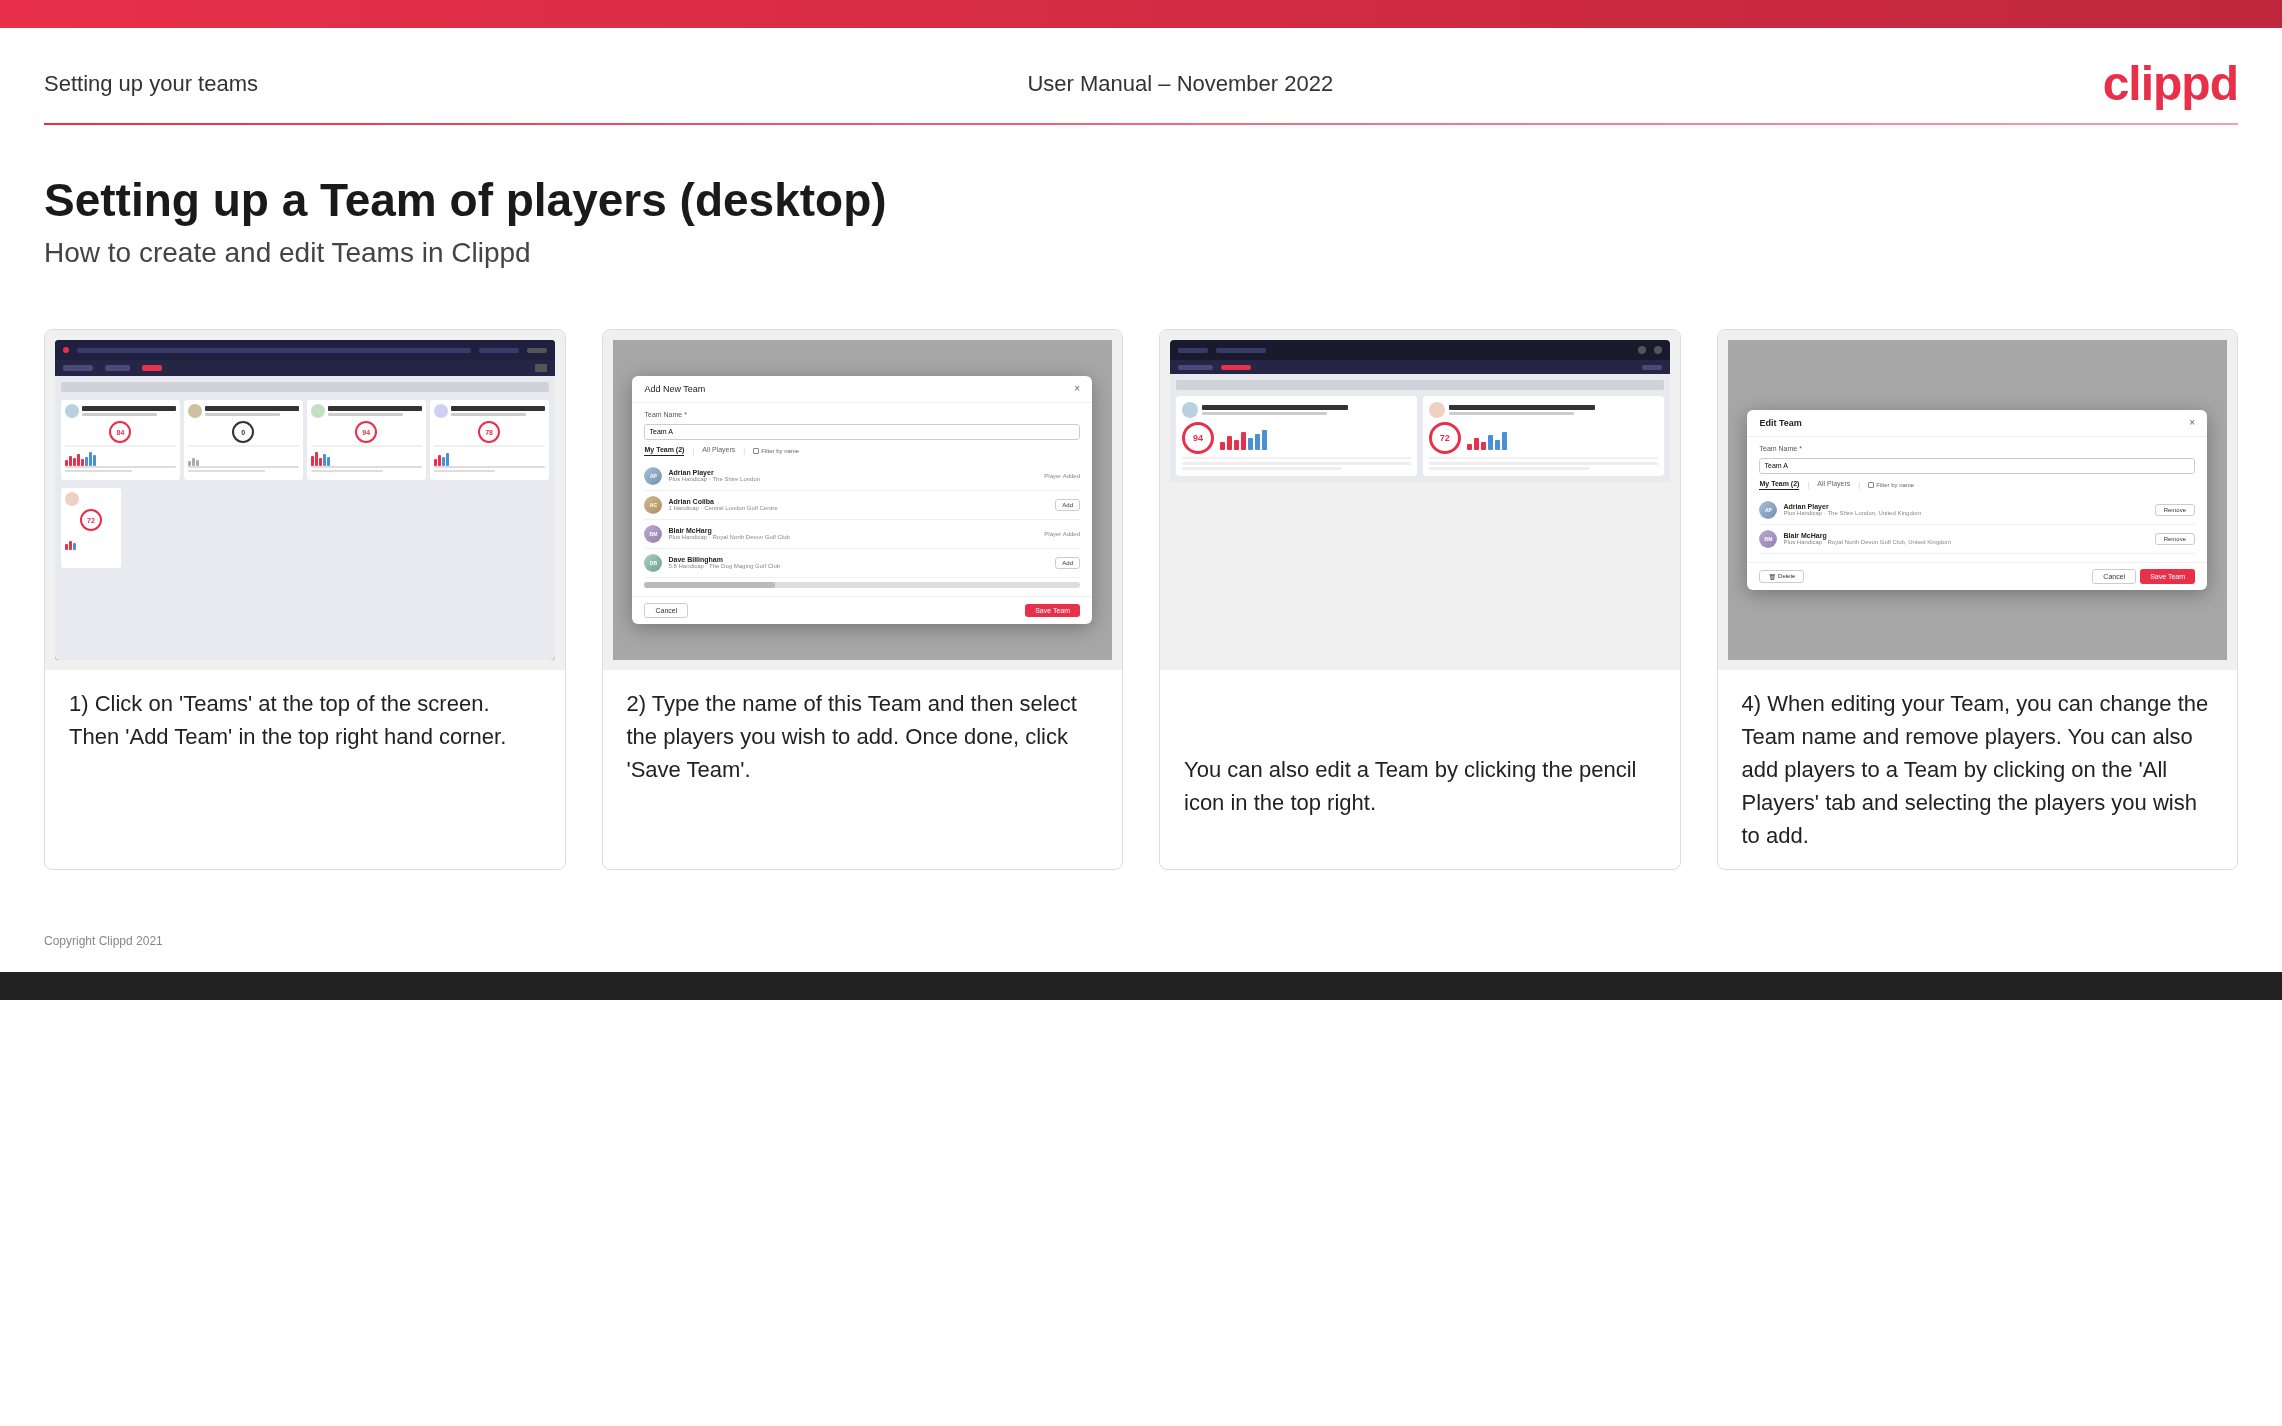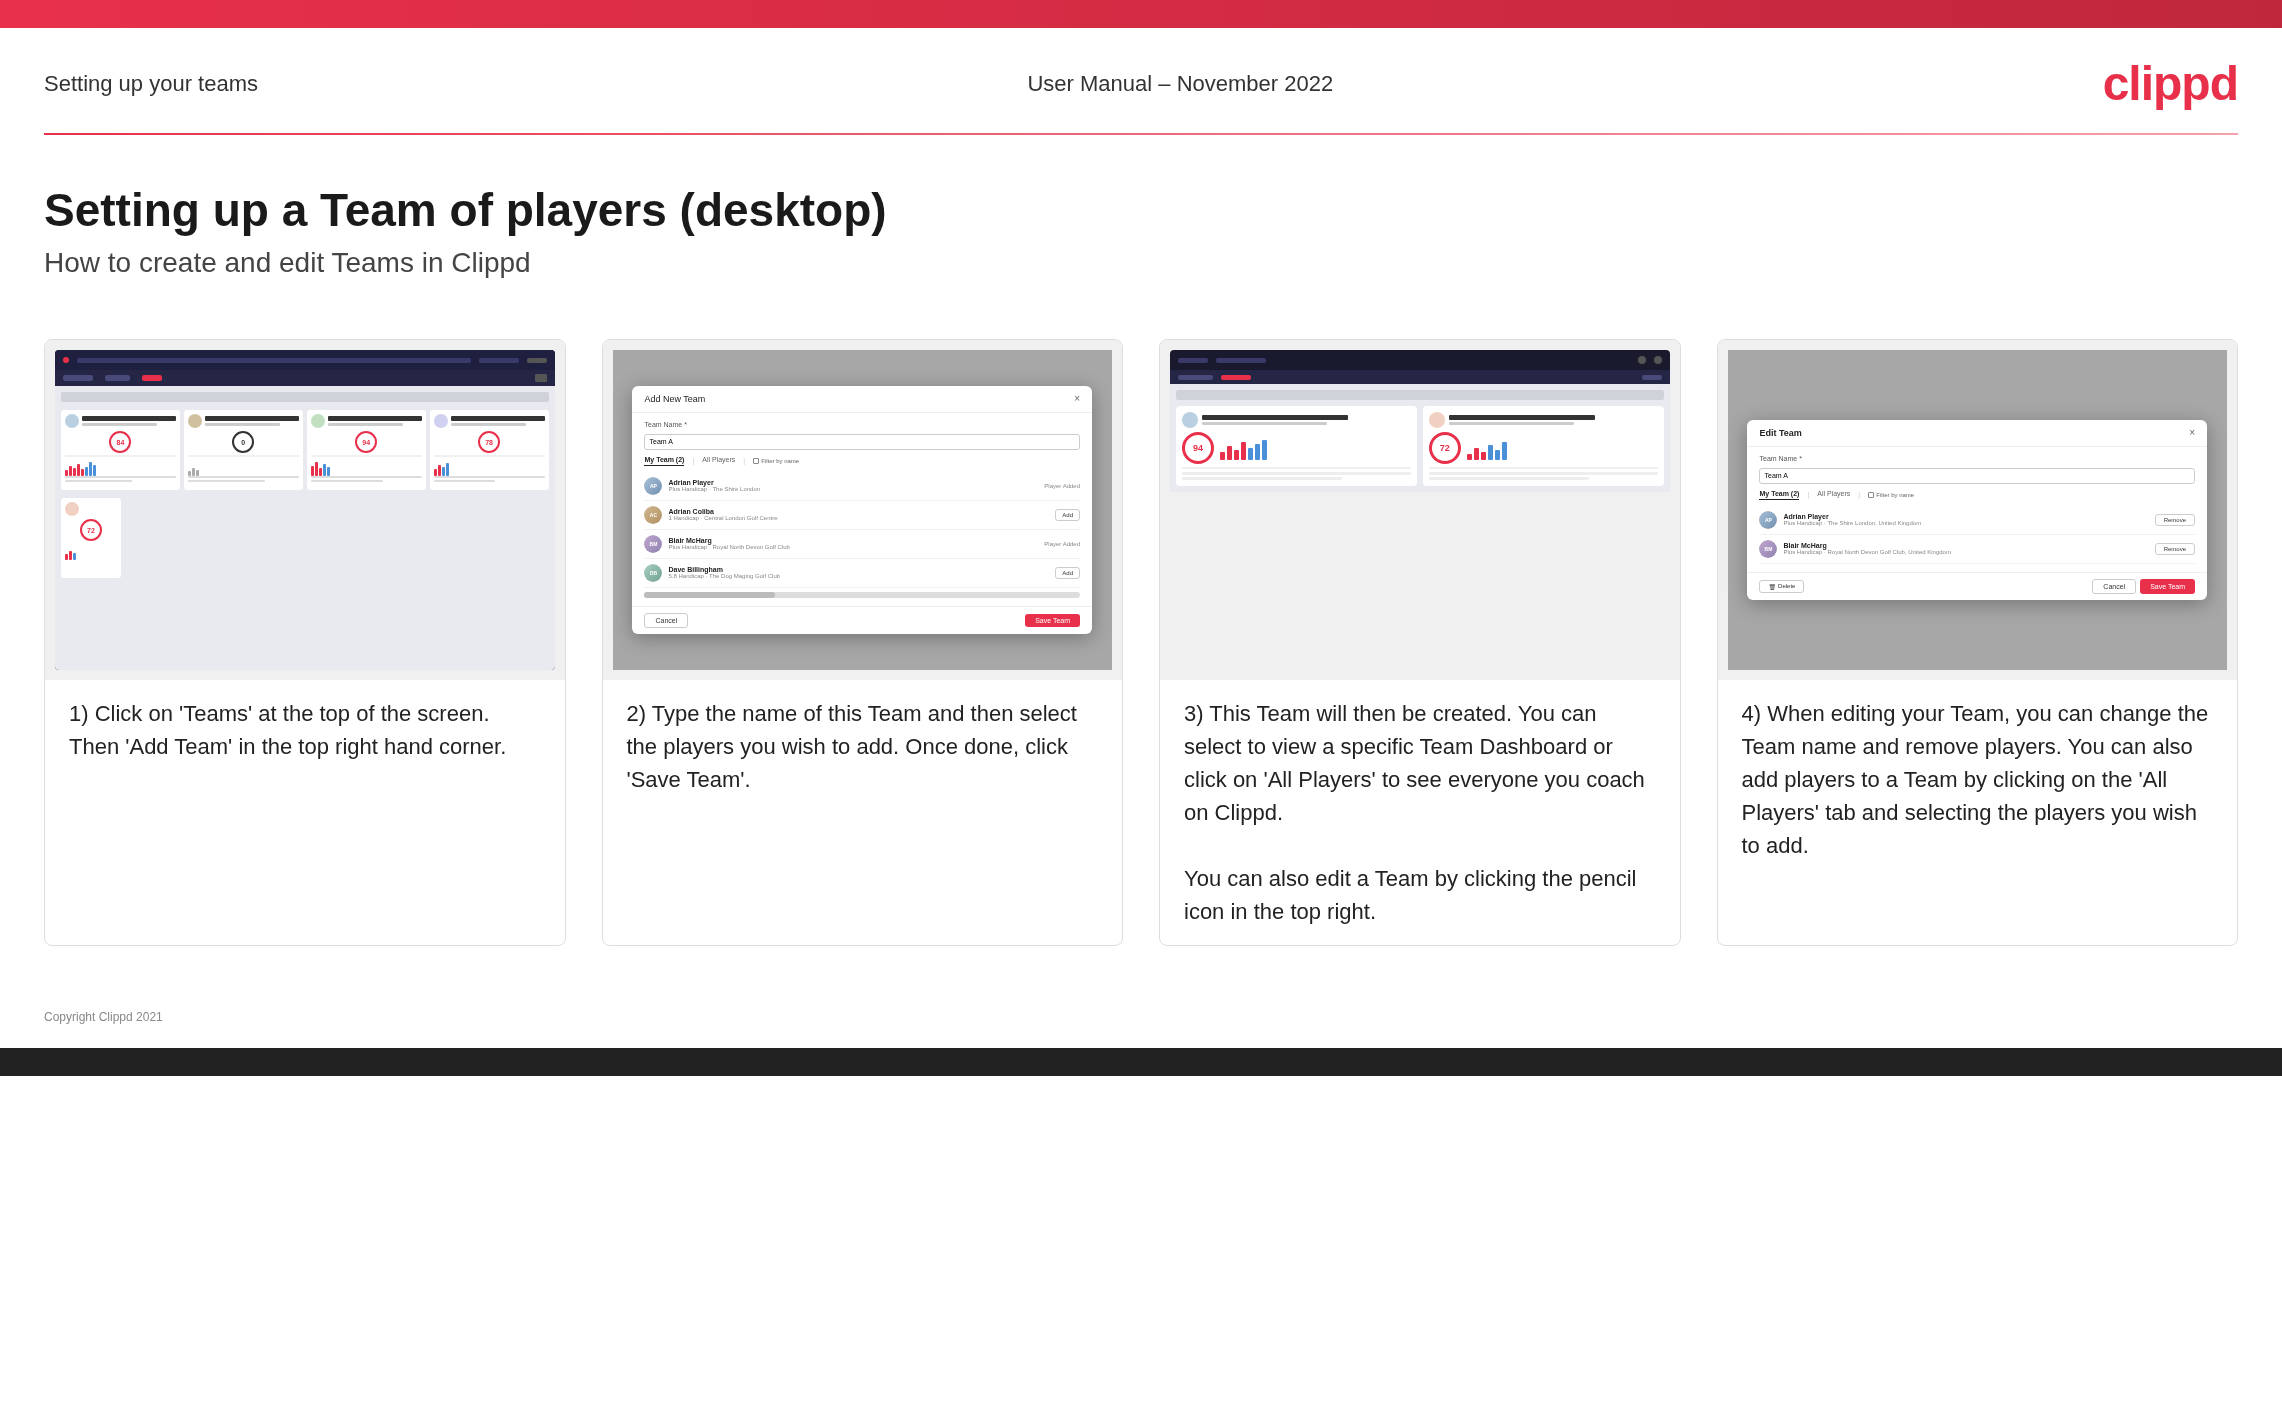--- a/index.html
+++ b/index.html
@@ -13,21 +13,21 @@
 
     .top-bar {
       height: 28px;
       background: linear-gradient(to right, #e8304a, #c0273d);
     }
 
     .header {
       display: flex;
       align-items: center;
       justify-content: space-between;
-      padding: 28px 44px 22px 44px;
+      padding: 28px 44px 12px 44px;
     }
 
     .header-left {
       font-size: 22px;
       color: #333;
     }
 
     .header-center {
       font-size: 22px;
       color: #333;
@@ -816,21 +816,20 @@
                 </div>
                 <div style="height:2px;background:#f0f0f0;margin:3px 0;"></div>
                 <div style="height:3px;background:#eee;border-radius:1px;margin-bottom:2px;"></div>
                 <div style="height:3px;background:#eee;border-radius:1px;width:70%;"></div>
               </div>
             </div>
           </div>
         </div>
       </div>
       <div class="card-text">
-        <span>3) This Team will then be created. You can select to view a specific Team Dashboard or click on 'All Players' to see everyone you coach on Clippd.</span>
         <br><br>
         <span>You can also edit a Team by clicking the pencil icon in the top right.</span>
       </div>
     </div>
 
     <div class="card">
       <div class="card-screenshot">
         <div class="modal-screenshot">
           <div class="edit-modal-box">
             <div class="edit-modal-header">

